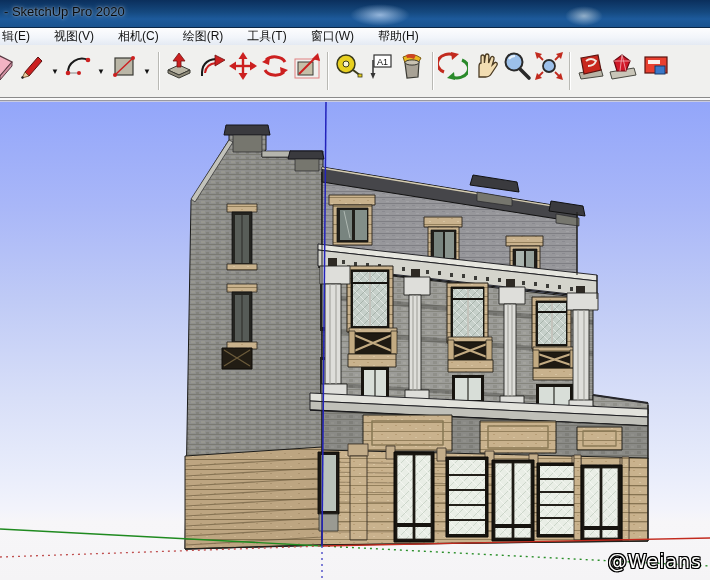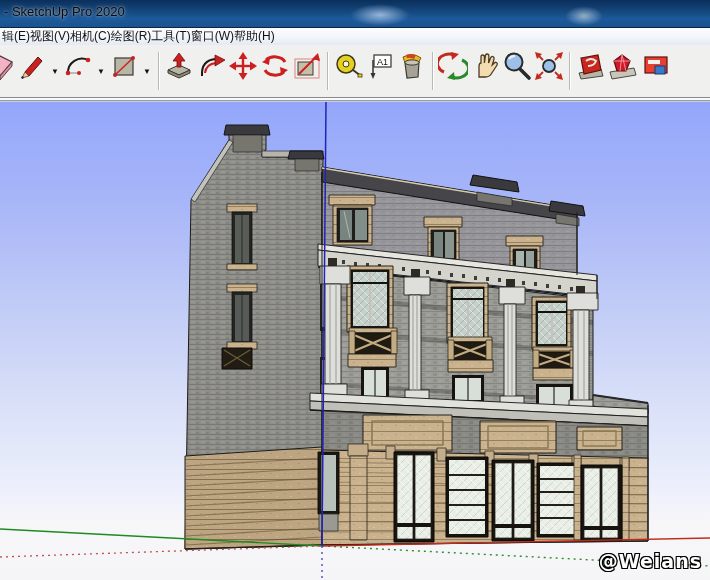--- a/index.html
+++ b/index.html
@@ -14,42 +14,42 @@
     background:radial-gradient(ellipse at center,rgba(190,215,245,.75),rgba(190,215,245,0) 70%);}
   .titlebar .blob2{position:absolute;left:565px;top:6px;width:38px;height:20px;border-radius:8px;
     background:radial-gradient(ellipse at center,rgba(225,235,240,.6),rgba(225,235,240,0) 70%);}
   .title-text{position:absolute;left:4px;top:4px;font-size:13px;color:#0a0a0a;
     text-shadow:0 0 5px rgba(255,255,255,.55),0 0 2px rgba(255,255,255,.5);white-space:nowrap;}
 
   
   .menubar{position:absolute;left:0;top:28px;width:710px;height:17px;
     background:linear-gradient(180deg,#fdfdfe 0%,#f2f5fa 55%,#e4eaf3 100%);
     border-bottom:1px solid #d7dce4;display:flex;align-items:center;}
-  .menu-item{font-size:12px;color:#111;padding:0 0;line-height:17px;cursor:default;white-space:nowrap;}
+  .menu-item{font-size:12px;color:#111;padding:0 12px;line-height:17px;cursor:default;white-space:nowrap;}
   .menu-item:first-child{padding-left:2px;}
 
   
   .toolbar{position:relative;margin-top:0;position:absolute;left:0;top:45px;width:710px;height:52px;
     background:#f0f0ee;overflow:hidden;}
   .tb-inner{position:absolute;left:0;top:0;height:52px;display:flex;align-items:center;}
   .tool{width:32px;height:40px;display:flex;align-items:flex-start;justify-content:center;flex:0 0 auto;}
   .tool svg{display:block;}
   .dd{width:14px;height:40px;display:flex;align-items:center;justify-content:center;
     font-size:8px;color:#111;flex:0 0 auto;}
   .sep{width:1px;height:38px;background:#b9b9b4;margin:0 4px;flex:0 0 auto;
     box-shadow:1px 0 0 #ffffff;}
   .edge{position:absolute;left:0;top:97px;width:710px;height:5px;
     background:linear-gradient(180deg,#8a8a8a 0 1px,#fafafa 1px 3px,#9a9aa2 3px 4px,#c9cbe0 4px 5px);}
 
   
   .viewport{position:absolute;left:0;top:102px;width:710px;height:478px;
     background:linear-gradient(180deg,#93a6fa 0%,#a9b7f8 22%,#c0cbf6 42%,#d8dff8 62%,
       #e9edfb 78%,#f2f3fb 85%,#f7f6f8 88%,#f5f4f6 100%);}
   .viewport svg.scene{position:absolute;left:0;top:0;}
-  .watermark{position:absolute;right:8px;bottom:8px;font-size:19px;font-weight:bold;
+  .watermark{position:absolute;right:8px;bottom:8px;font-size:19px;font-weight:normal;
     font-family:"DejaVu Sans",sans-serif;color:#fdfdfb;letter-spacing:1px;
     -webkit-text-stroke:2px #0a0a0a;paint-order:stroke fill;
     text-shadow:1px 1px 0 #000,-1px -1px 0 #000,1px -1px 0 #000,-1px 1px 0 #000;}
 </style>
 </head>
 <body>
 
 <div class="app">
 
   <div class="titlebar">

